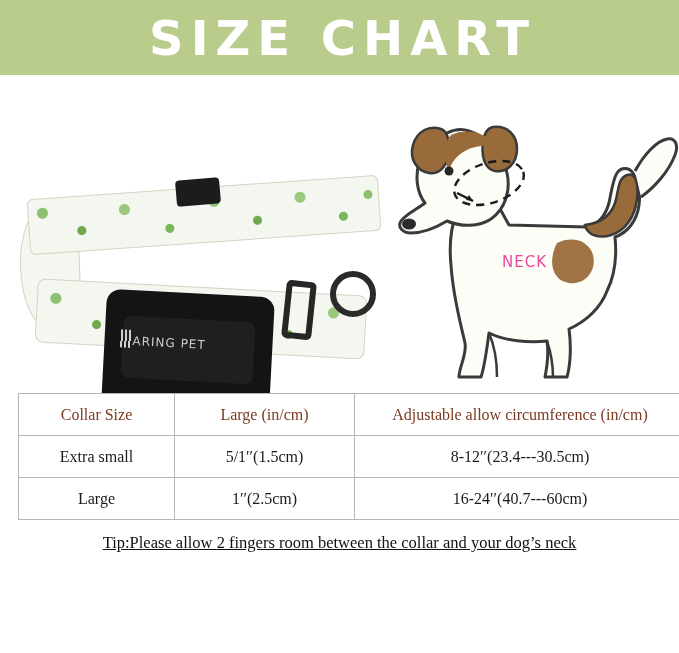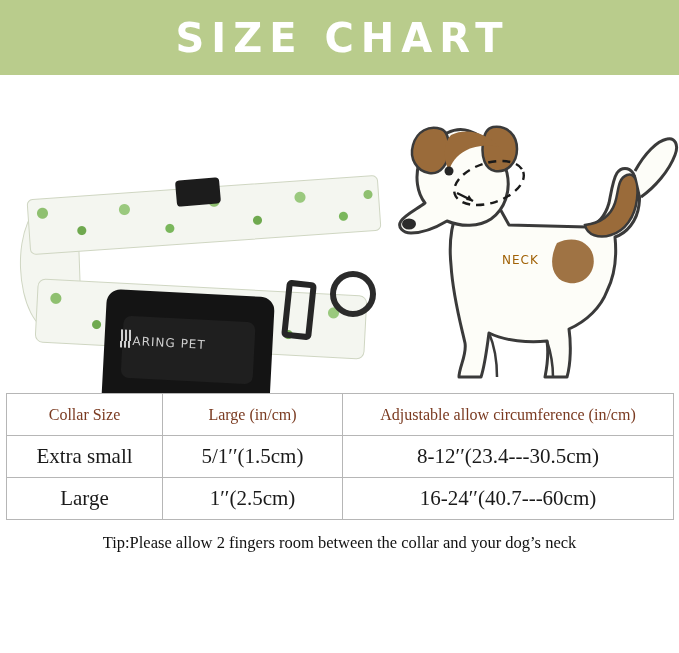--- a/index.html
+++ b/index.html
@@ -23,21 +23,21 @@
     height: 75px;
     background: #b9cc8c;
     display: flex;
     align-items: center;
     justify-content: center;
     position: relative;
   }
   .header-title {
     font-family: "DejaVu Sans", sans-serif;
     font-weight: bold;
-    font-size: 40px;
+    font-size: 48px;
     letter-spacing: 7px;
     color: #ffffff;
     line-height: 1;
     padding-left: 6px;
   }
 
   
   .illustration {
     position: relative;
     width: 679px;
@@ -181,62 +181,63 @@
     right: 0;
     top: 0;
     width: 290px;
     height: 318px;
   }
   .neck-label {
     position: absolute;
     left: 113px;
     top: 178px;
     font-family: "DejaVu Sans", sans-serif;
-    font-size: 12px;
+    font-size: 15px;
     letter-spacing: 1px;
-    color: #a16207;
+    color: #ec4899;
   }
 
   
   .table-wrap {
     width: 679px;
-    padding: 0 6px;
+    padding: 0 18px;
   }
   table.size-table {
     width: 667px;
     margin: 0 auto;
     border-collapse: collapse;
     table-layout: fixed;
   }
   table.size-table th,
   table.size-table td {
     border: 1px solid #b6b6b6;
     height: 42px;
     text-align: center;
-    font-size: 21px;
+    font-size: 16px;
     font-family: "Liberation Serif", serif;
     padding: 0 4px;
   }
   table.size-table thead th {
     color: #7a3a20;
     font-weight: normal;
     font-size: 16px;
   }
   col.c1 { width: 156px; }
   col.c2 { width: 180px; }
   col.c3 { width: 331px; }
 
   
   .tip {
     width: 679px;
     text-align: center;
     font-size: 16.5px;
     padding-top: 13px;
     font-family: "Liberation Serif", serif;
     color: #111;
+    text-decoration: underline;
   }
 </style>
 </head>
 <body>
 
 <div class="header">
   <div class="header-title">SIZE CHART</div>
 </div>
 
 <div class="illustration">

